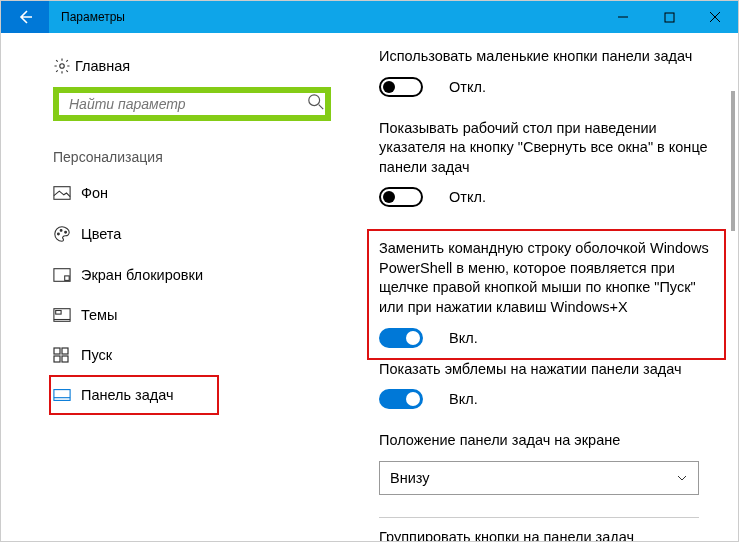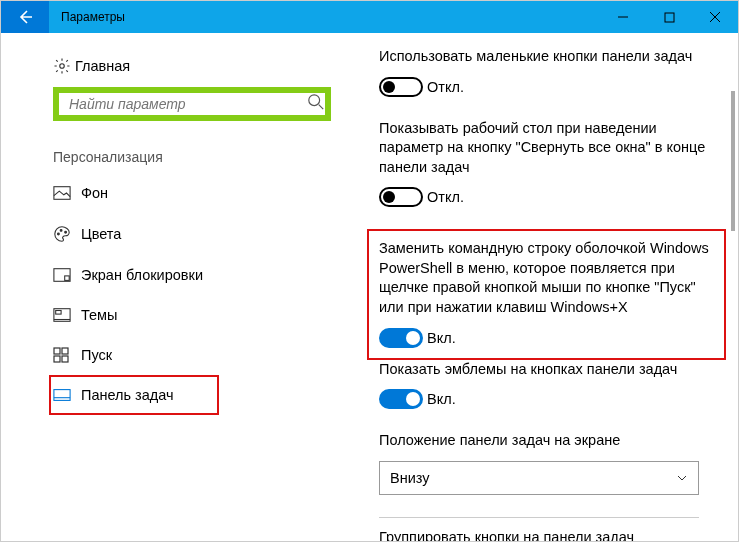--- a/index.html
+++ b/index.html
@@ -31,21 +31,21 @@
 .nav-item { display: flex; align-items: center; padding: 12px 18px; font-size: 14.5px; color: #000; }
 .nav-item .icon { width: 28px; display: inline-flex; align-items: center; }
 .nav-item svg { stroke: #333; fill: none; stroke-width: 1.2; }
 .nav-item.selected { color: #000000; }
 .nav-item.selected svg { stroke: #0078d7; }
 .nav-item.highlighted { outline: 2px solid #d11; outline-offset: -2px; margin: 0 14px; padding: 12px 4px; width: 170px; }
 
 
 .setting { margin-bottom: 22px; }
 .setting-desc { font-size: 14.5px; color: #000; line-height: 1.35; margin-bottom: 10px; }
-.toggle-row { display: flex; align-items: center; gap: 4px; }
+.toggle-row { display: flex; align-items: center; gap: 26px; }
 .toggle { width: 44px; height: 20px; border-radius: 10px; position: relative; display: inline-block; }
 .toggle.off { border: 2px solid #000; background: #fff; }
 .toggle.off::after { content: ""; position: absolute; left: 2px; top: 2px; width: 12px; height: 12px; background: #000; border-radius: 50%; }
 .toggle.on { background: #0078d7; }
 .toggle.on::after { content: ""; position: absolute; right: 3px; top: 3px; width: 14px; height: 14px; background: #fff; border-radius: 50%; }
 .toggle-label { font-size: 14.5px; }
 
 .highlight-box { border: 2px solid #d11; padding: 8px 10px 10px 10px; margin-left: -12px; margin-right: -18px; }
 
 .dropdown { margin-top: 8px; border: 1px solid #999; height: 34px; display: flex; align-items: center; padding: 0 10px; font-size: 14.5px; justify-content: space-between; max-width: 320px; }
@@ -182,39 +182,39 @@
 
     <div class="setting">
       <div class="setting-desc">Использовать маленькие кнопки панели задач</div>
       <div class="toggle-row">
         <span class="toggle off"></span>
         <span class="toggle-label">Откл.</span>
       </div>
     </div>
 
     <div class="setting">
-      <div class="setting-desc">Показывать рабочий стол при наведении параметр на кнопку "Свернуть все окна" в конце панели задач</div>
+      <div class="setting-desc">Показывать рабочий стол при наведении указателя на кнопку "Свернуть все окна" в конце панели задач</div>
       <div class="toggle-row">
         <span class="toggle off"></span>
         <span class="toggle-label">Откл.</span>
       </div>
     </div>
 
     <div class="highlight-box">
       <div class="setting" style="margin-bottom:0">
         <div class="setting-desc">Заменить командную строку оболочкой Windows PowerShell в меню, которое появляется при щелчке правой кнопкой мыши по кнопке "Пуск" или при нажатии клавиш Windows+X</div>
         <div class="toggle-row">
           <span class="toggle on"></span>
           <span class="toggle-label">Вкл.</span>
         </div>
       </div>
     </div>
 
     <div class="setting">
-      <div class="setting-desc">Показать эмблемы на кнопках панели задач</div>
+      <div class="setting-desc">Показать эмблемы на нажатии панели задач</div>
       <div class="toggle-row">
         <span class="toggle on"></span>
         <span class="toggle-label">Вкл.</span>
       </div>
     </div>
 
     <div class="setting">
       <div class="setting-desc">Положение панели задач на экране</div>
       <div class="dropdown">
         <span>Внизу</span>

